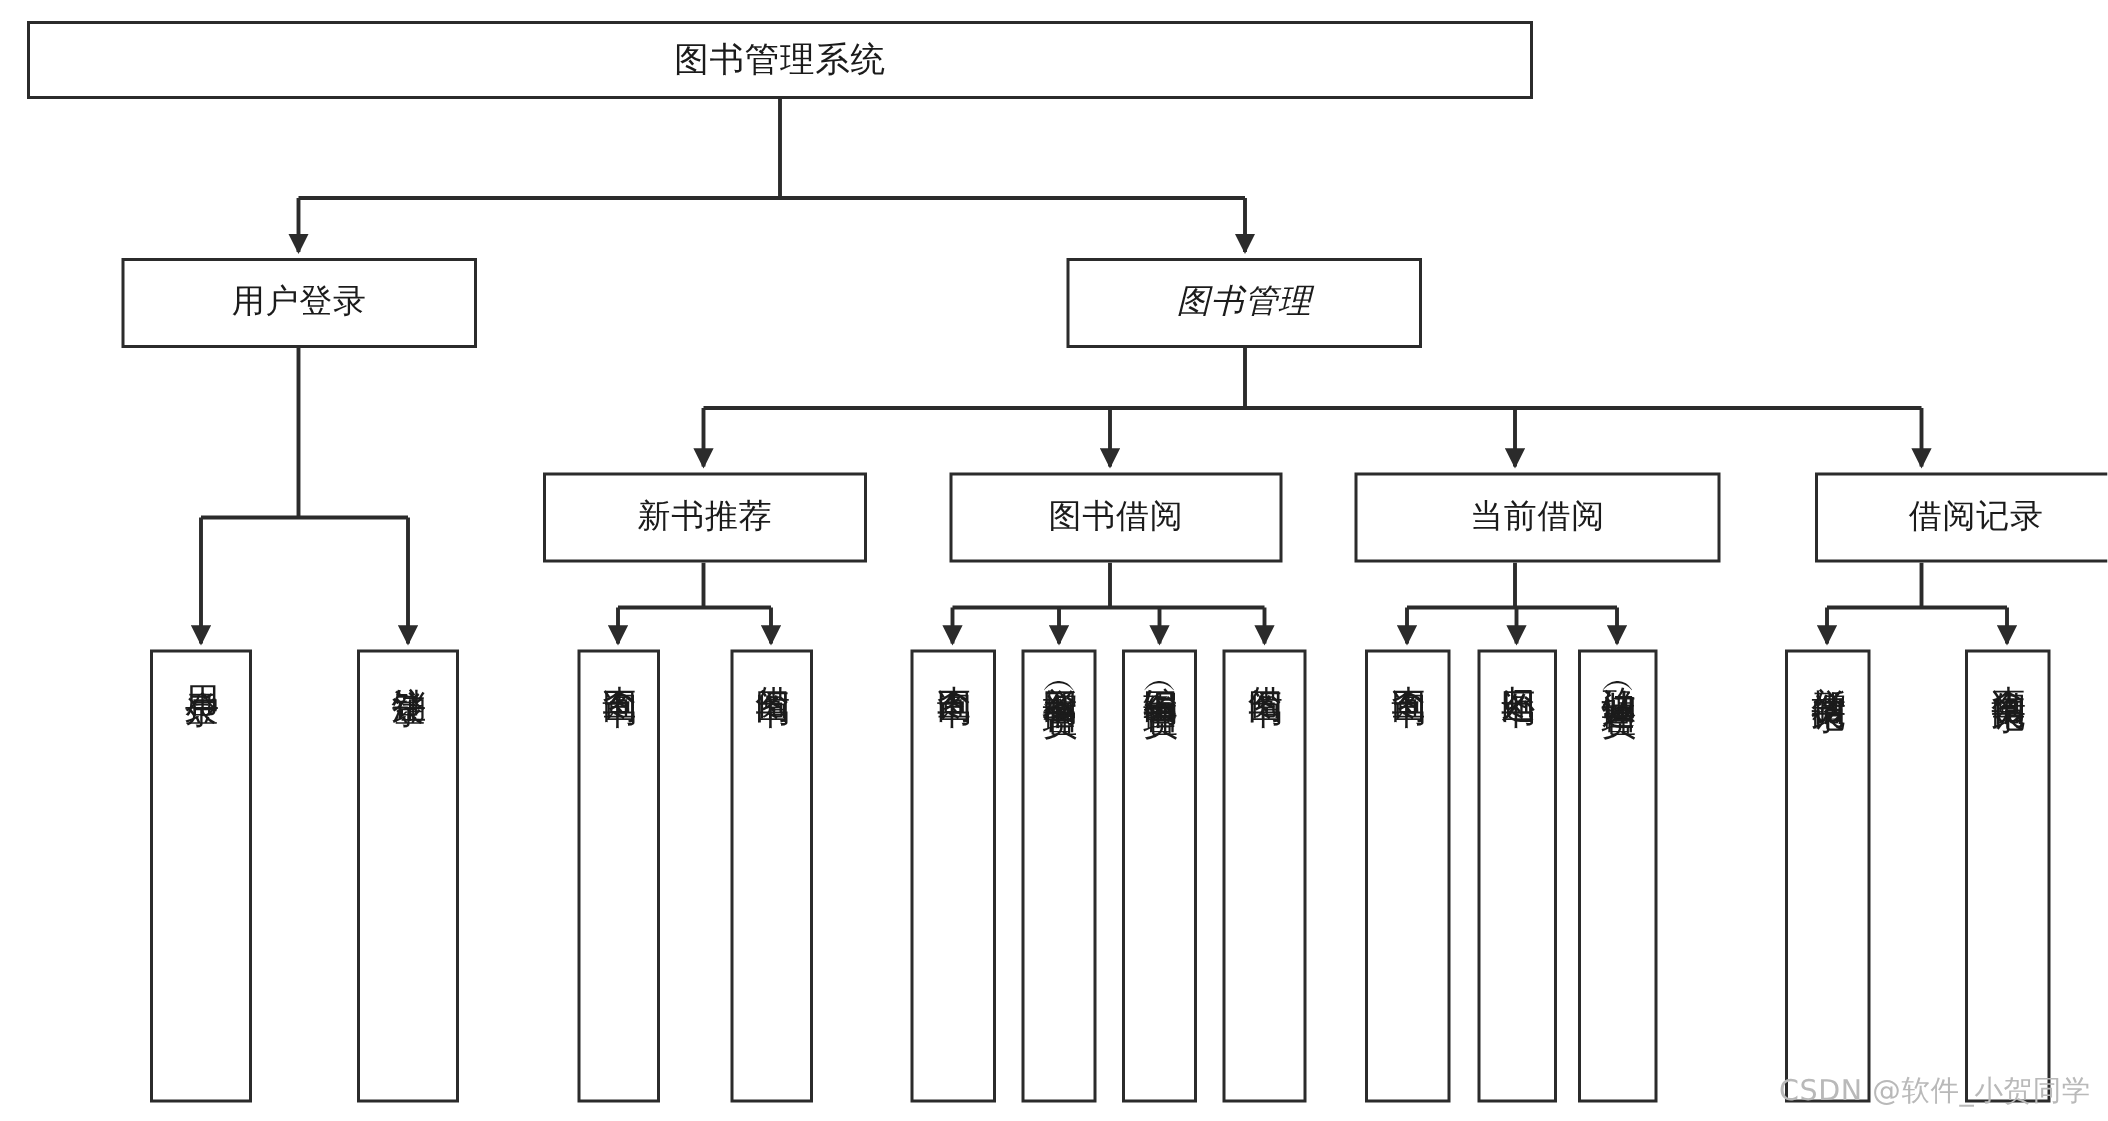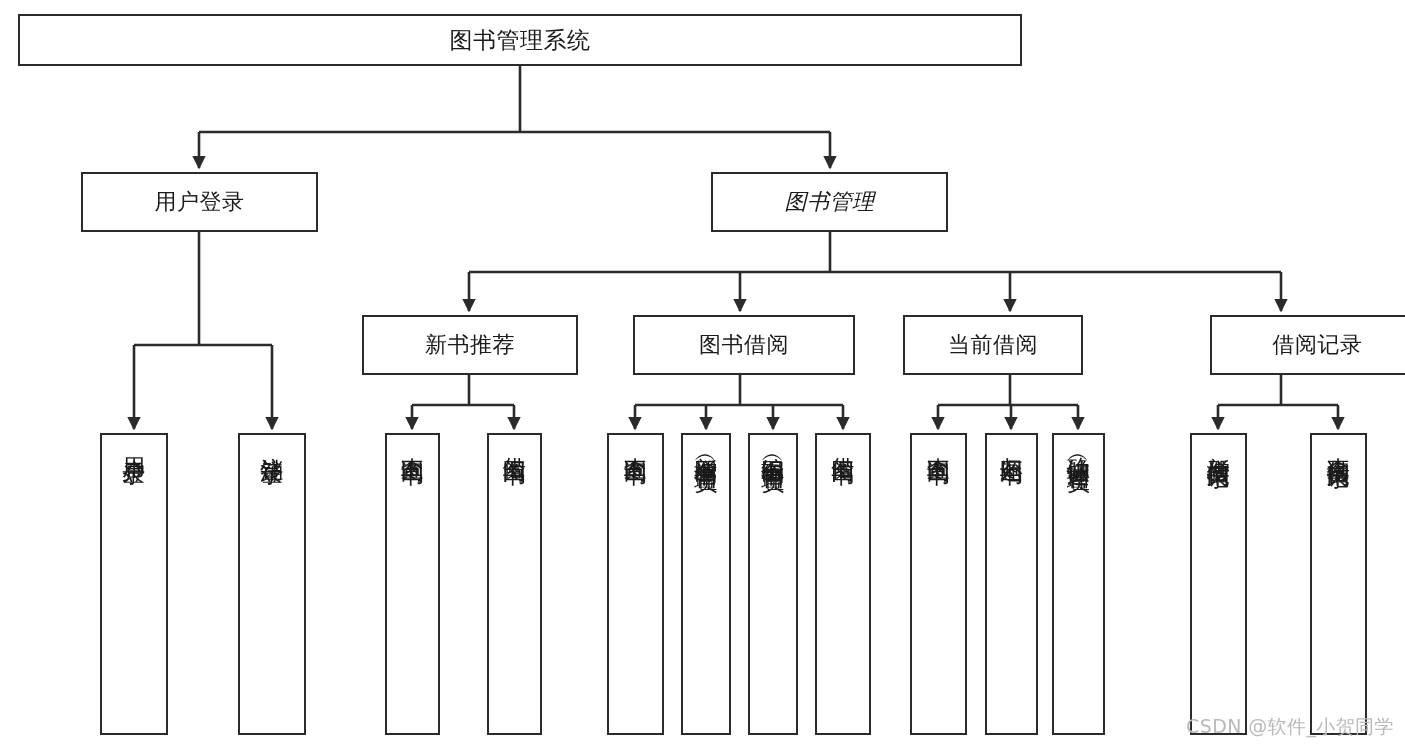--- a/index.html
+++ b/index.html
@@ -141,21 +141,21 @@
   <div class="node level-2" style="left: 711px; top: 172px; width: 237px; height: 60px; font-style: italic;">
     <span class="node-label">图书管理</span>
   </div>
 
   <div class="node level-3" style="left: 362px; top: 315px; width: 216px; height: 60px;">
     <span class="node-label">新书推荐</span>
   </div>
   <div class="node level-3" style="left: 633px; top: 315px; width: 222px; height: 60px;">
     <span class="node-label">图书借阅</span>
   </div>
-  <div class="node level-3" style="left: 903px; top: 315px; width: 180px; height: 60px;">
+  <div class="node level-3" style="left: 903px; top: 315px; width: 244px; height: 60px;">
     <span class="node-label">当前借阅</span>
   </div>
   <div class="node level-3" style="left: 1210px; top: 315px; width: 215px; height: 60px;">
     <span class="node-label">借阅记录</span>
   </div>
 
   <div class="node level-leaf" style="left: 100px; top: 433px; width: 68px; height: 302px;">
     <span class="node-label">用户登录</span>
   </div>
   <div class="node level-leaf" style="left: 238px; top: 433px; width: 68px; height: 302px;">

